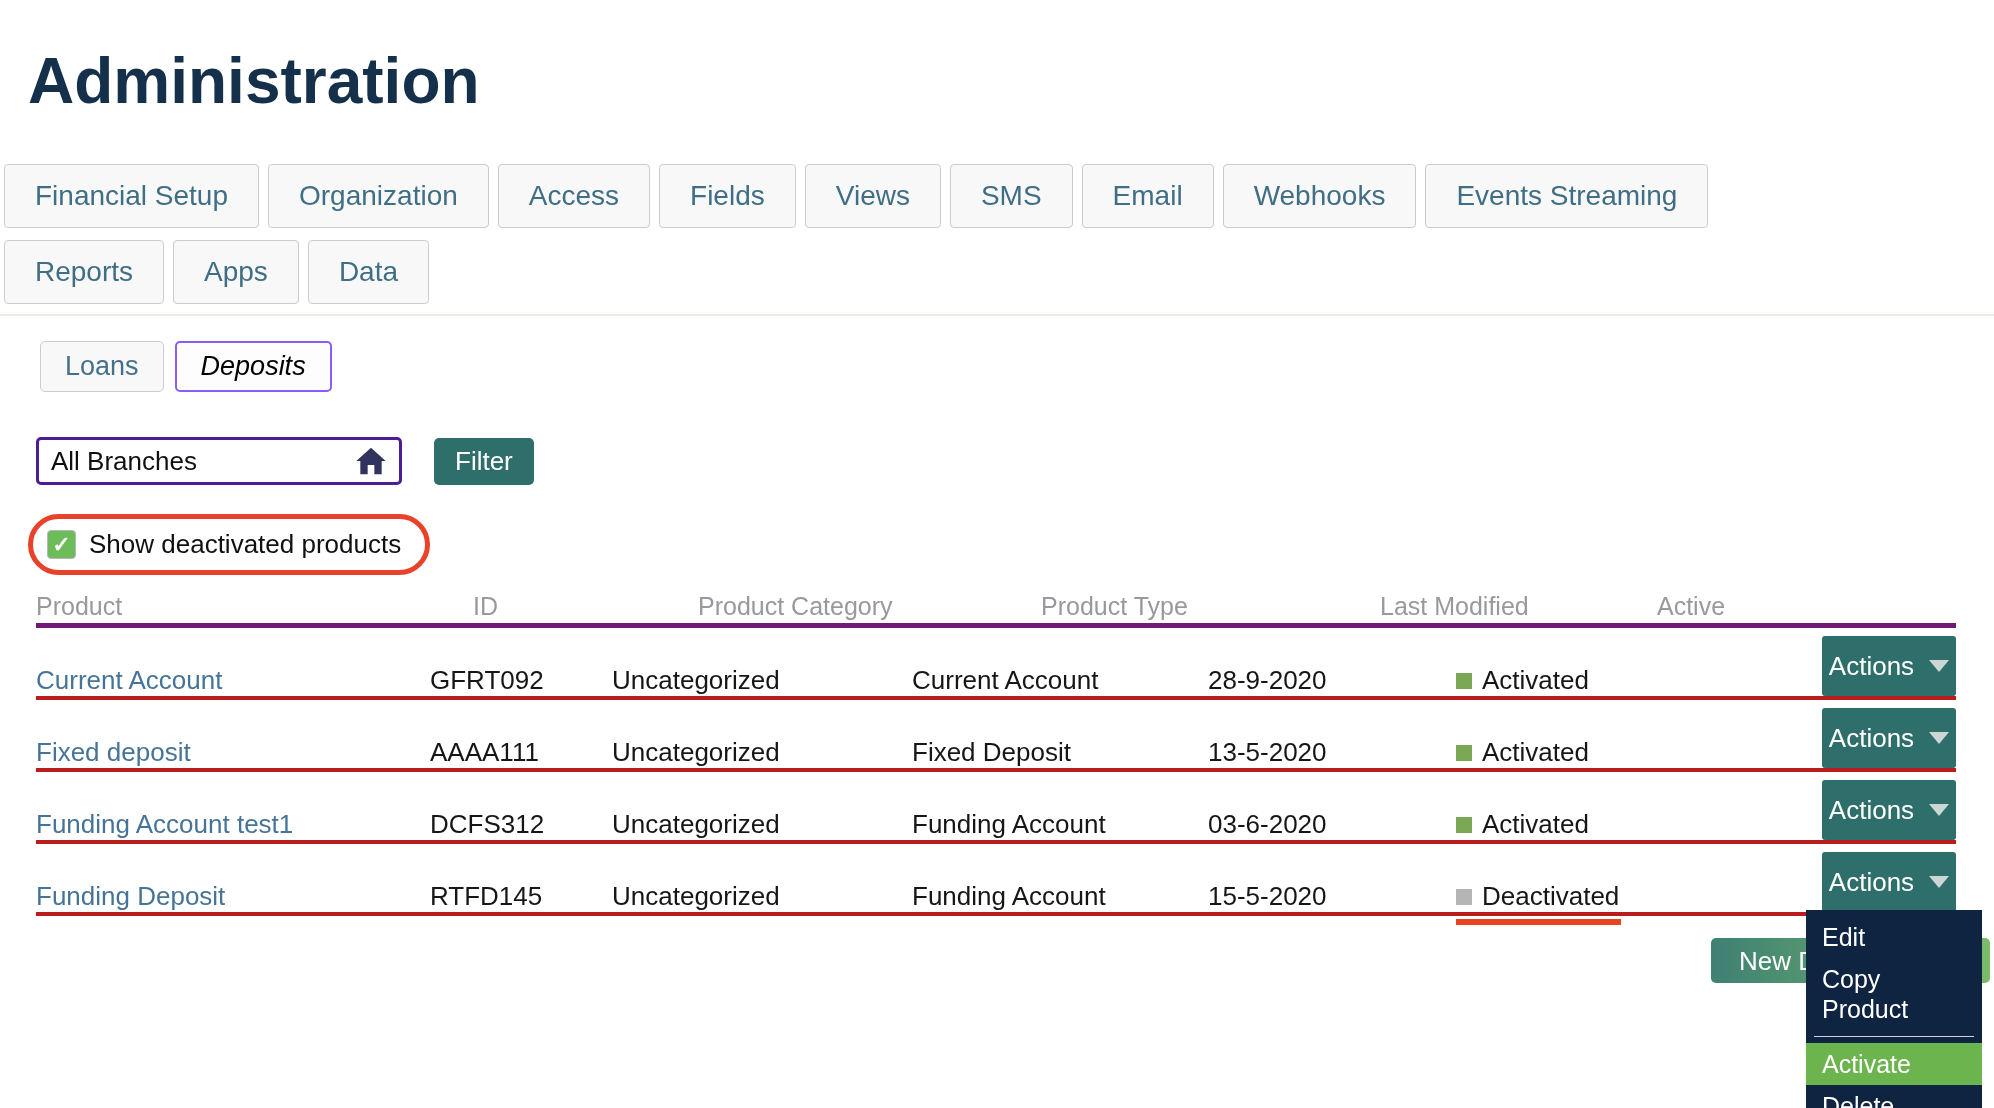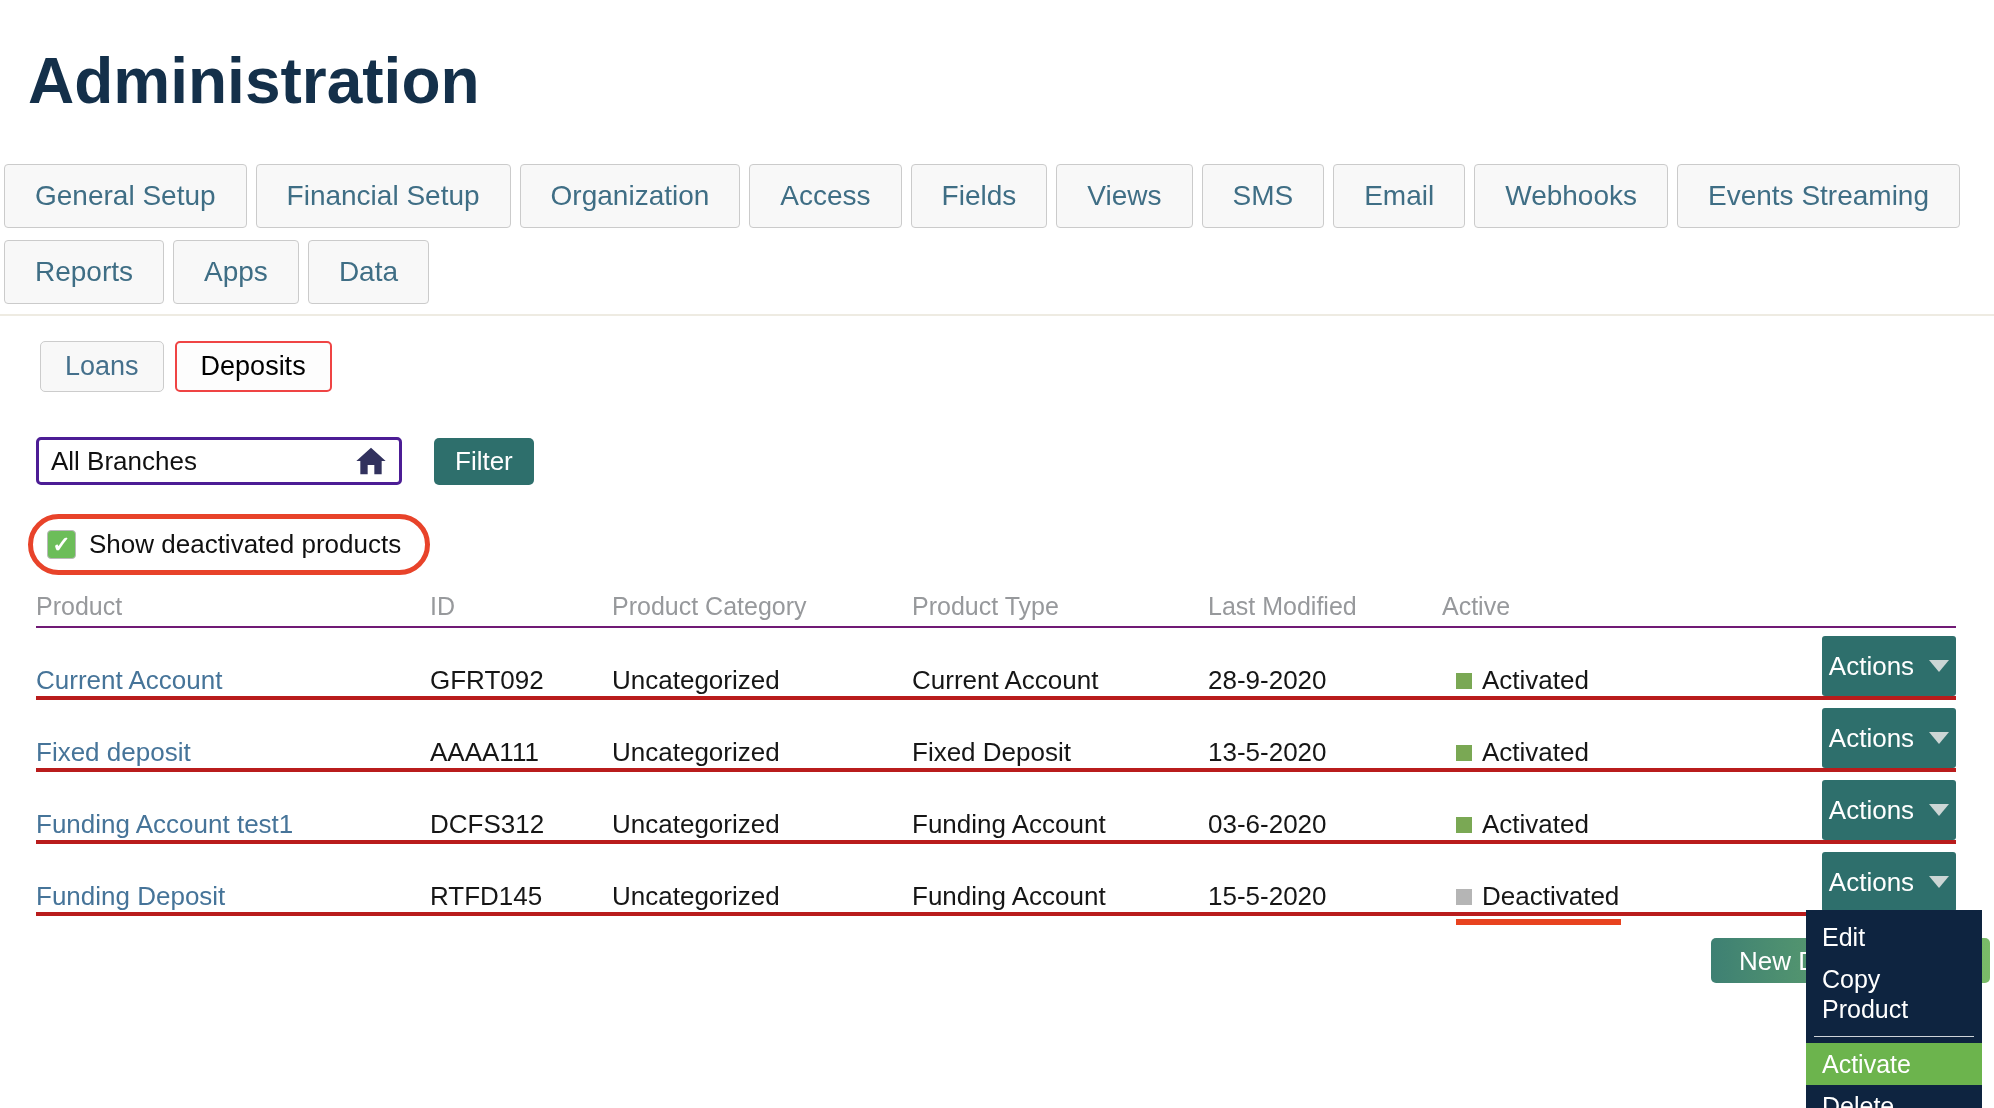--- a/index.html
+++ b/index.html
@@ -38,21 +38,21 @@
 
   
   .subtabs { position:absolute; left:40px; top:341px; display:flex; gap:11px; }
   .subtab {
     height:51px; line-height:49px; padding:0 24px;
     background:#f8f8f8; border:1px solid #cccccc; border-radius:5px;
     color:#45708c; font-size:27px; cursor:pointer;
   }
   .subtab.active {
     background:#fdfdfd; color:#000;
-    border:2px solid #ef4444; line-height:47px;
+    border:2px solid #8b5cf6; line-height:47px;font-style:italic;
   }
 
   
   .branch-select {
     position:absolute; left:36px; top:437px; width:366px; height:48px;
     border:3px solid #4c1d95; border-radius:5px; background:#fff;
     display:flex; align-items:center; padding:0 12px 0 12px;
     font-size:26px; color:#101010; cursor:pointer;
   }
   .branch-select .home-ic { margin-left:auto; display:flex; }
@@ -74,22 +74,22 @@
     border:1px solid #b9b9b9; border-radius:4px;
     color:#ffffff; font-size:22px; font-weight:bold;
     display:flex; align-items:center; justify-content:center; cursor:pointer;
   }
   .check-label { font-size:26px; color:#101010; }
 
   
   .ptable { position:absolute; left:36px; top:592px; width:1920px; }
   .thead {
     display:flex; height:36px; align-items:flex-start;
-    border-bottom:2px solid #701a75;
-    color:#97999c; font-size:25px; font-weight:400;
+    border-bottom:5px solid #701a75;
+    color:#97999c; font-size:25px; font-weight:400;gap:43px;
   }
   .trow {
     display:flex; align-items:flex-end; height:72px;
     border-bottom:4px solid #b91c1c;
     font-size:26px; color:#161616;
   }
   .c-product  { width:394px; }
   .c-id       { width:182px; }
   .c-cat      { width:300px; }
   .c-type     { width:296px; }
@@ -136,21 +136,20 @@
   .menu-item { padding:6px 16px; line-height:30px; cursor:pointer; }
   .menu-divider { height:1px; background:#ced3d9; margin:6px 8px 0 8px; }
   .menu-item.highlight { background:#6cb44d; margin-top:6px; }
 </style>
 </head>
 <body>
 
 <h1 class="page-title">Administration</h1>
 
 <nav class="tabrow r1">
-  <div class="tab">General Setup</div>
   <div class="tab">Financial Setup</div>
   <div class="tab">Organization</div>
   <div class="tab">Access</div>
   <div class="tab">Fields</div>
   <div class="tab">Views</div>
   <div class="tab">SMS</div>
   <div class="tab">Email</div>
   <div class="tab">Webhooks</div>
   <div class="tab">Events Streaming</div>
 

